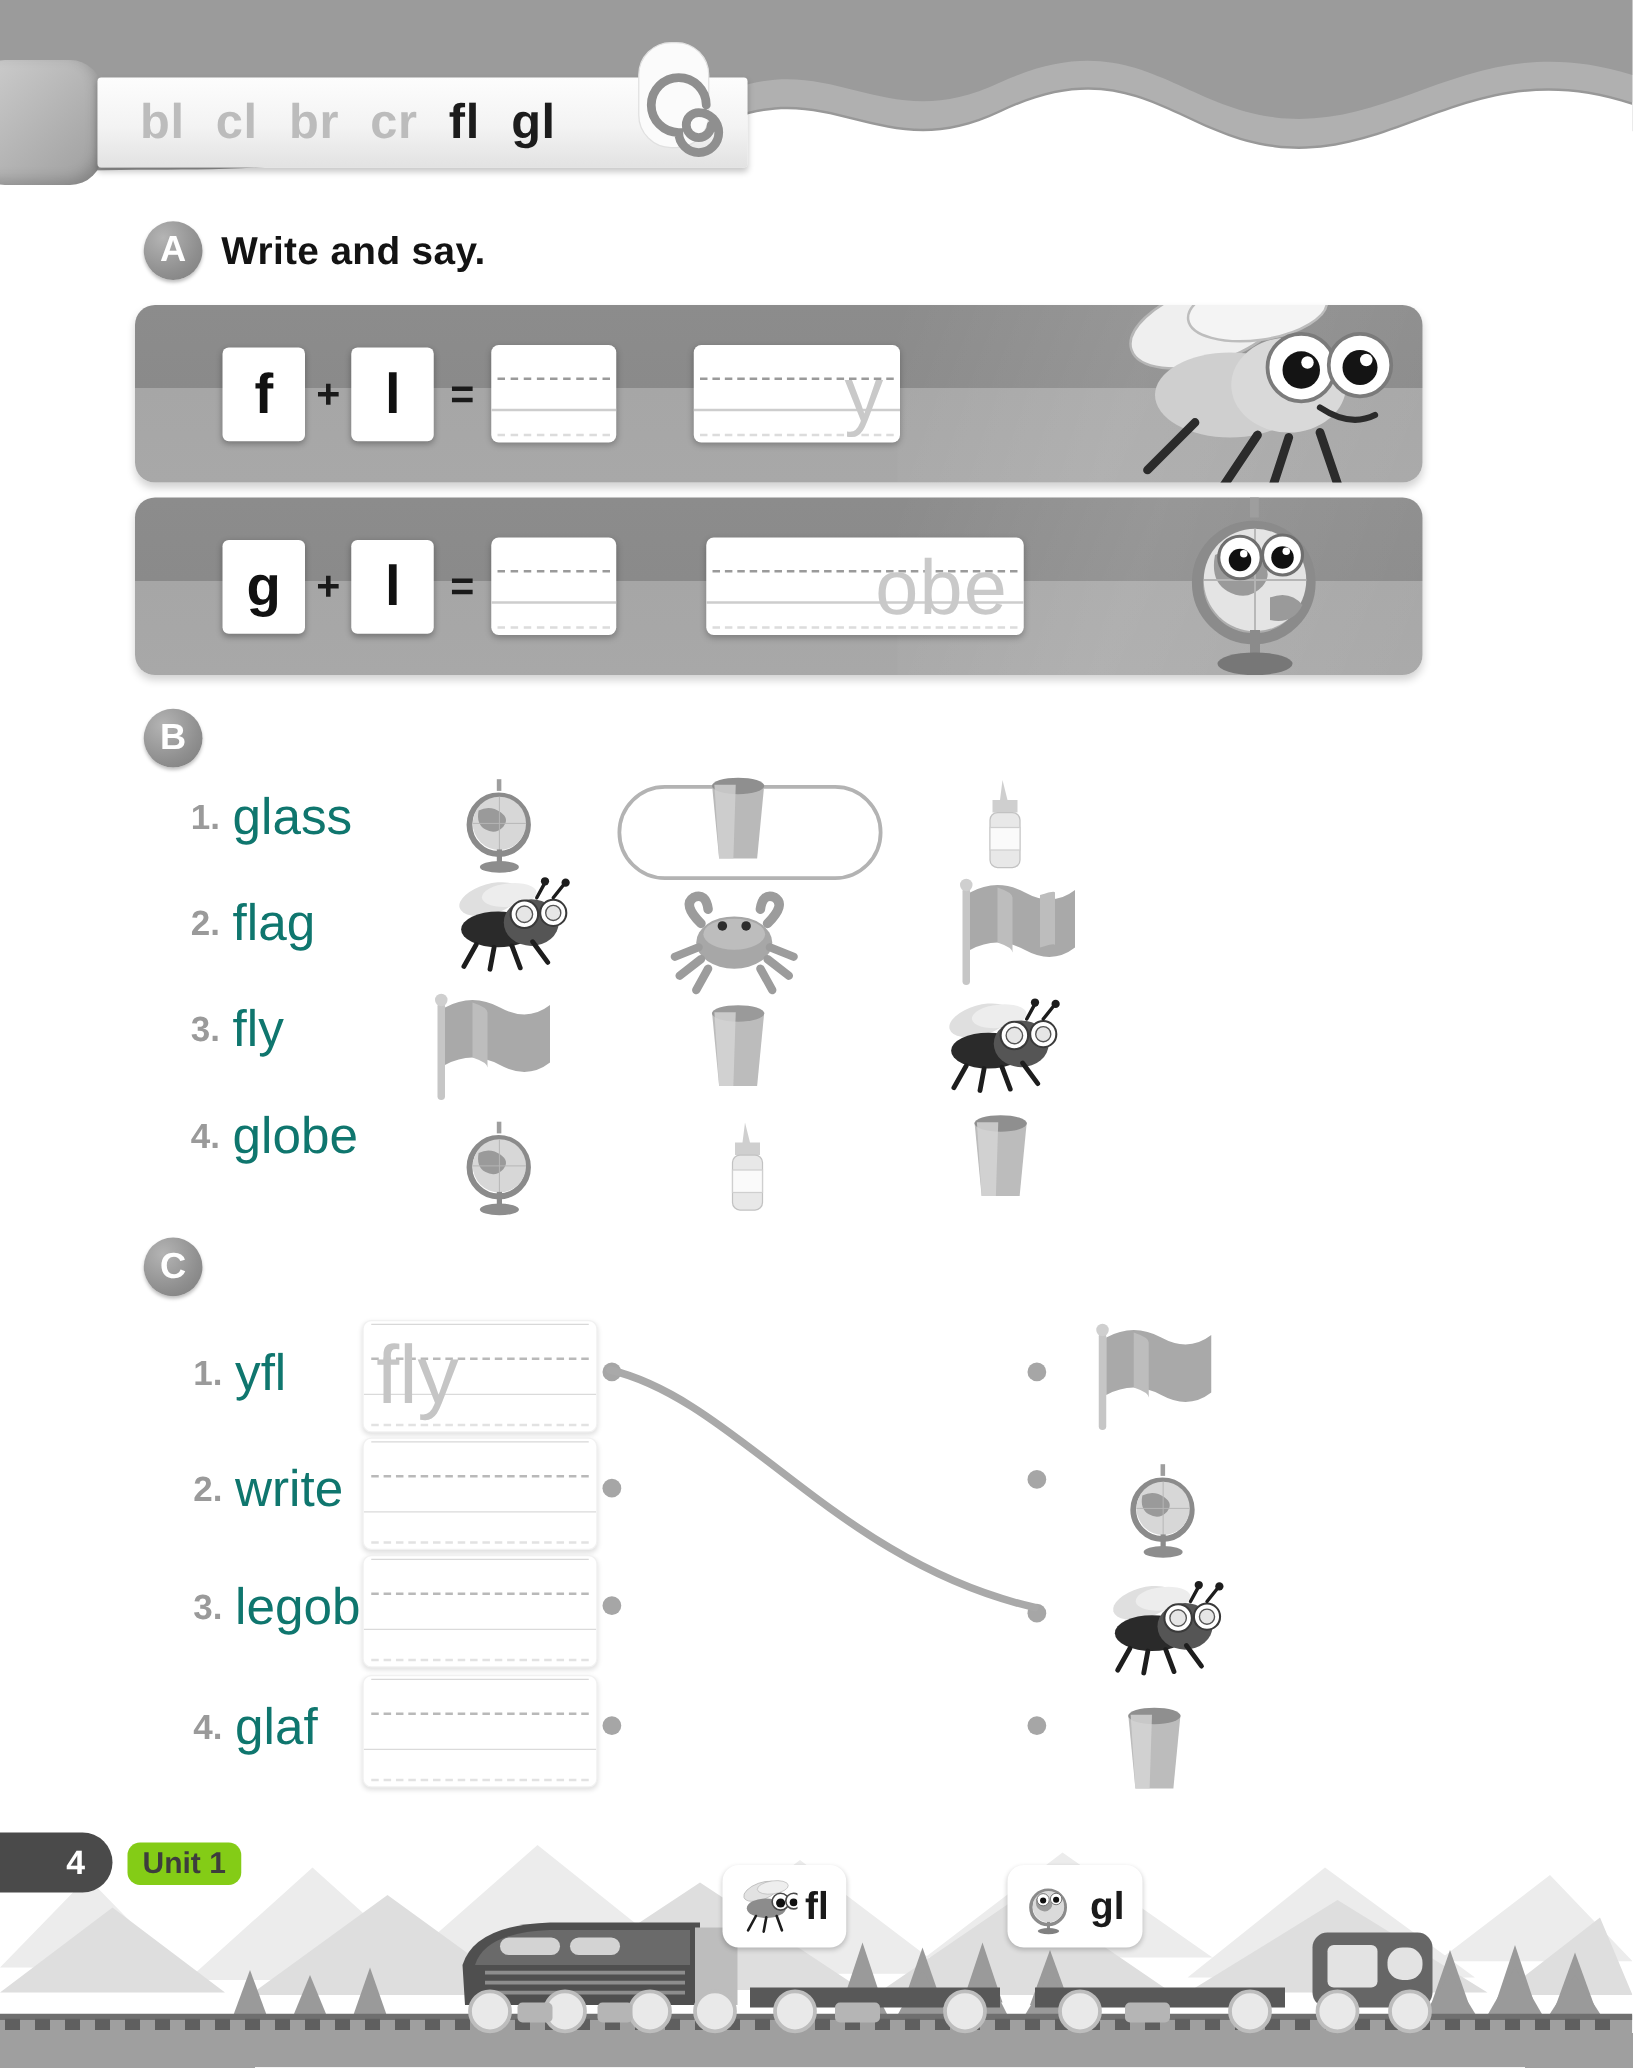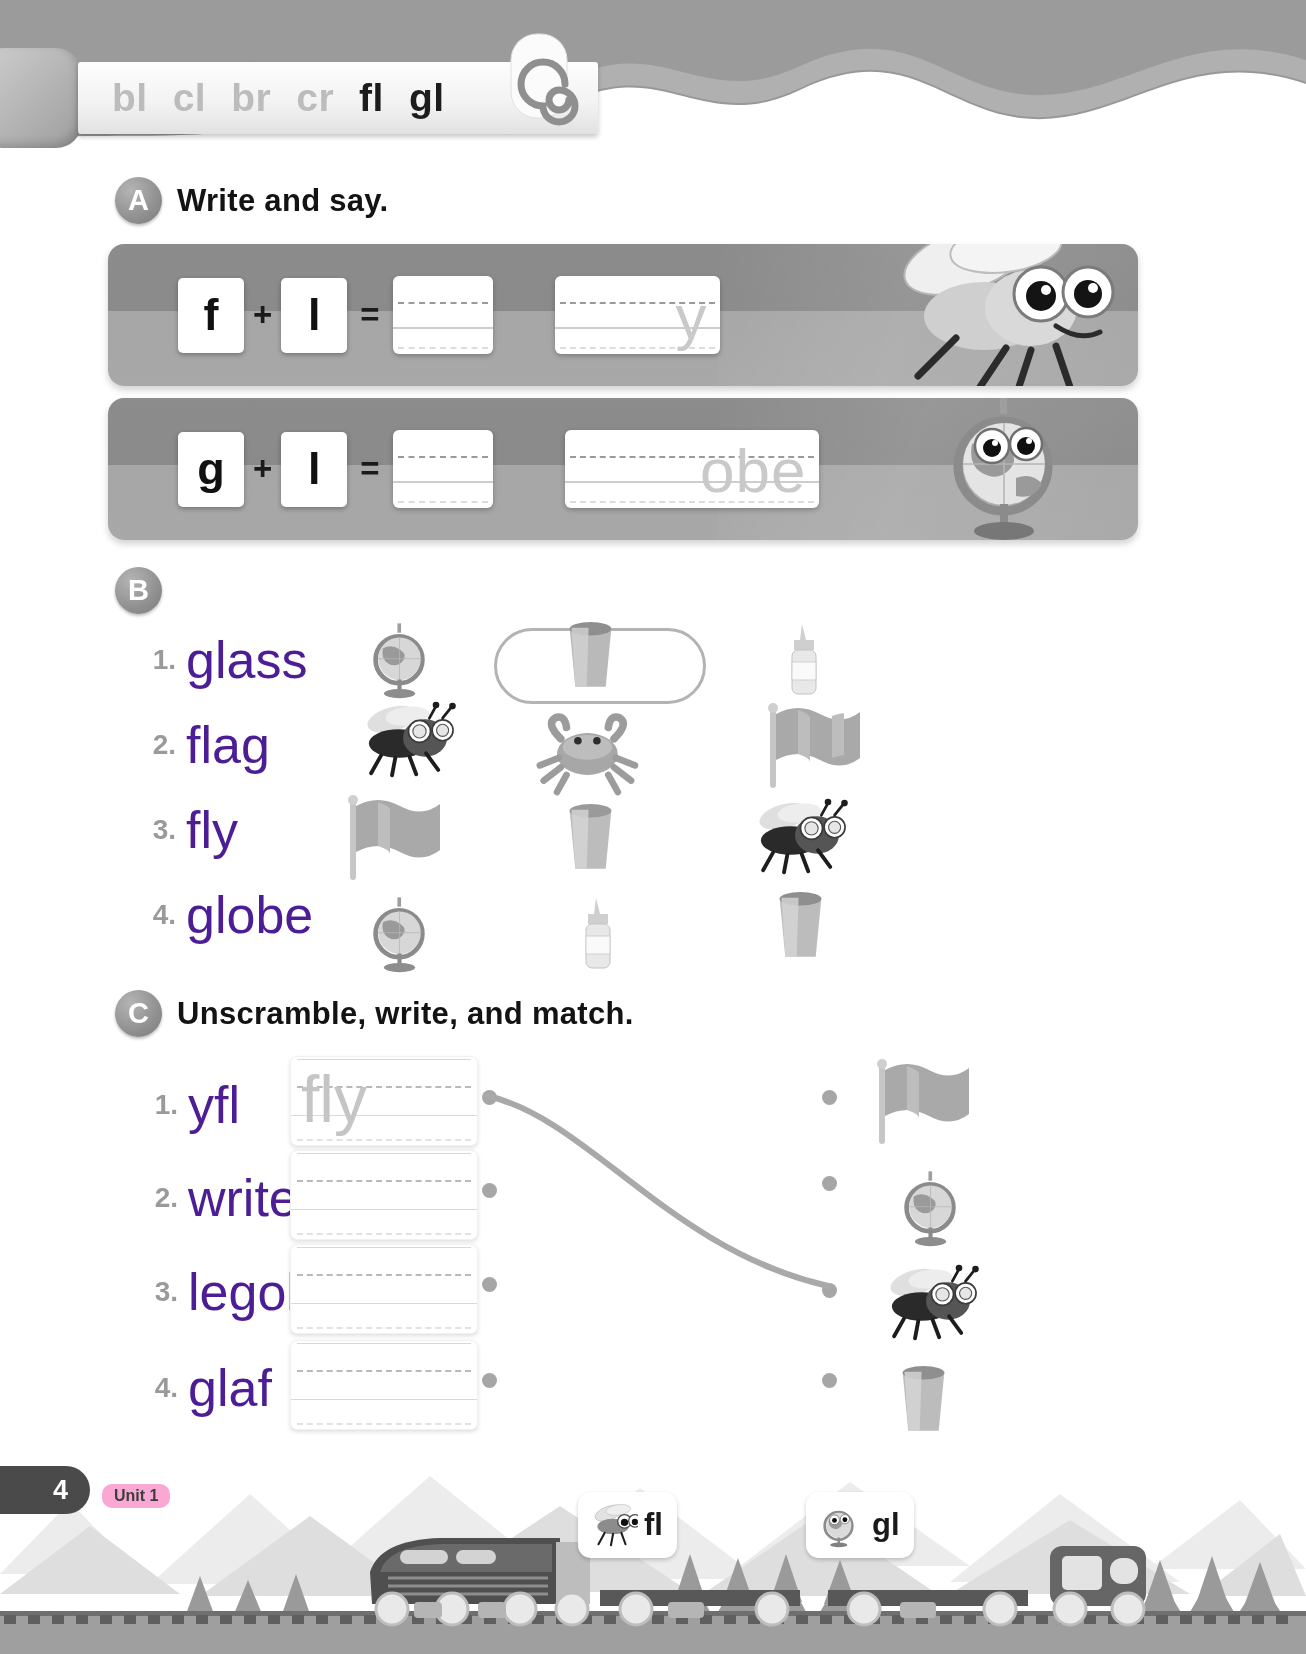--- a/index.html
+++ b/index.html
@@ -89,21 +89,21 @@
     letter-spacing: 1px; line-height: 78px;
     font-family: "Liberation Sans", sans-serif;
   }
   .trace-ans { width: 100px; }
   .trace-word { width: 165px; }
   .trace-word2 { width: 254px; }
 
   
   .b-item { position: absolute; display: flex; align-items: center; }
   .num { font-size: 28px; color: #9a9a9a; font-weight: 600; width: 48px; text-align: right; margin-right: 10px; }
-  .word { font-size: 52px; color: #4c1d95; font-weight: 400; }
+  .word { font-size: 41px; color: #0f766e; font-weight: 400; }
   .circle-mark {
     position: absolute; border: 3px solid #b3b3b3; border-radius: 60px;
   }
 
   
   .c-item { position: absolute; display: flex; align-items: center; }
   .c-box {
     position: absolute; background: #fff; border-radius: 7px; height: 90px; width: 188px;
     box-shadow: 0 2px 4px rgba(0,0,0,.13);
     border: 1px solid #f1f1f1; overflow: hidden;
@@ -123,21 +123,21 @@
   .page-tab {
     position: absolute; left: -16px; bottom: 140px;
     width: 106px; height: 48px; background: #4a4a4a;
     border-radius: 0 26px 26px 0;
     display: flex; align-items: center; justify-content: flex-end;
     padding-right: 22px; z-index: 9;
   }
   .page-tab span { color: #fff; font-size: 27px; font-weight: 700; }
   .unit-pill {
     position: absolute; left: 102px; bottom: 146px; z-index: 9;
-    background: #f9a8d4; color: #3d3d3d; font-size: 16px; font-weight: 700;
+    background: #84cc16; color: #3d3d3d; font-size: 24px; font-weight: 700;
     padding: 3px 12px; border-radius: 10px;
     box-shadow: 0 0 0 3px #fff;
   }
   .train-card {
     position: absolute; background: #fff; border-radius: 13px;
     height: 66px; display: flex; align-items: center; gap: 6px;
     padding: 0 14px 0 8px; box-shadow: 0 2px 4px rgba(0,0,0,.2); z-index: 8;
   }
   .train-card .lbl { font-size: 31px; font-weight: 700; color: #1a1a1a; }
 </style>
@@ -370,21 +370,20 @@
   </g>
   <g transform="translate(432,284) scale(.95)">
     <path d="M8,4 L52,4 L46,66 L14,66 Z" fill="#bcbcbc"></path>
     <ellipse cx="30" cy="5" rx="22" ry="7" fill="#8f8f8f"></ellipse>
     <path d="M10,4 L28,4 L26,66 L14,66 Z" fill="#d6d6d6" opacity=".8"></path>
   </g>
 </svg>
 
 <div class="sec-head" style="top:990px;left:115px;">
   <div class="badge">C</div>
-  <div class="sec-title">Unscramble, write, and match.</div>
 </div>
 
 <div class="c-item" style="top:1075px;left:130px;">
   <span class="num">1.</span>
   <span class="word">yfl</span>
 </div>
 <div class="c-box" style="top:1056px;left:290px;">
   <div class="t1"></div>
     <div class="t2"></div>
     <div class="t3"></div>

